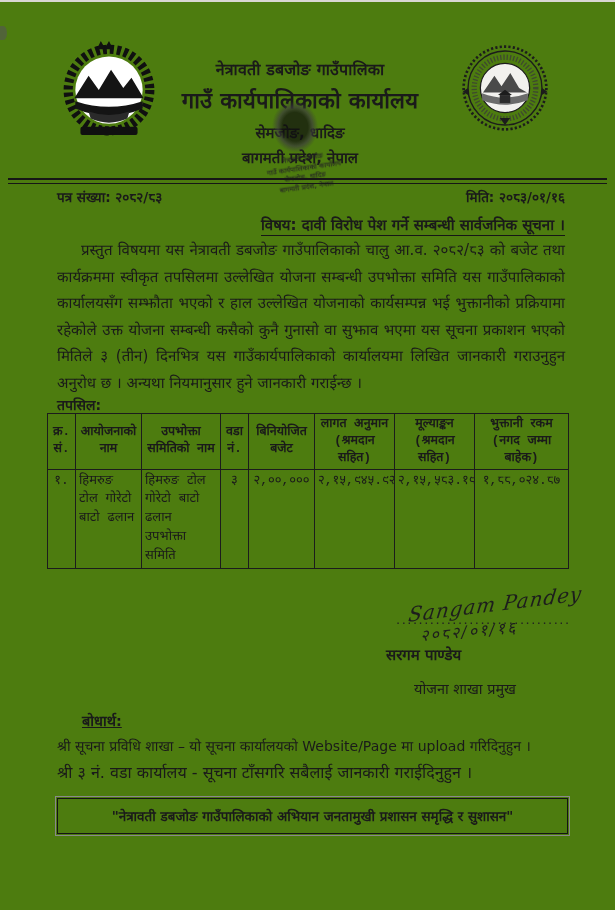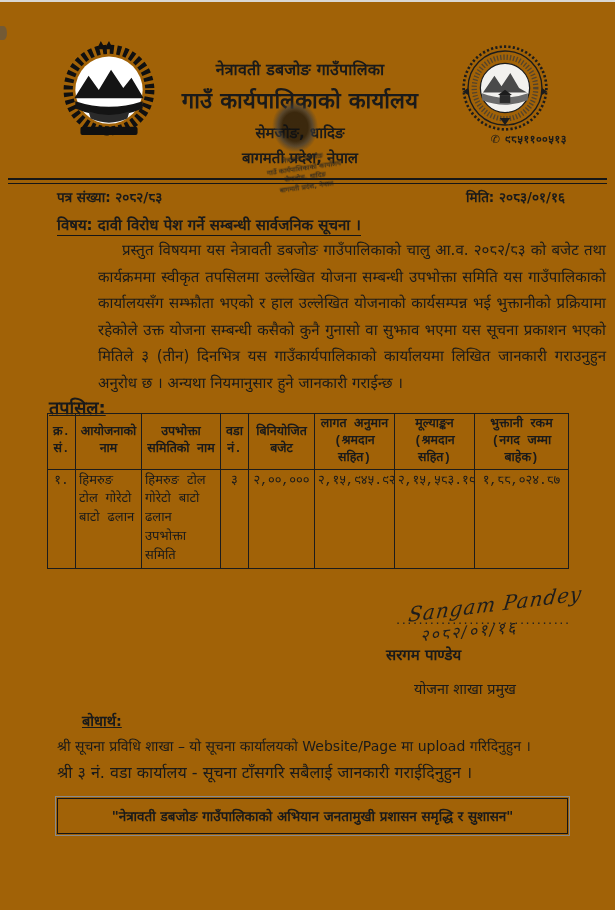--- a/index.html
+++ b/index.html
@@ -6,21 +6,21 @@
   body{
     width:615px;height:910px;
     background:#f4f3f1;
     font-family:"DejaVu Sans",sans-serif;
     color:#1a1a1a;
     position:relative;
     overflow:hidden;
   }
   .page{
     position:absolute;inset:0;
-    background:#a16207;
+    background:#4d7c0f;
   }
   .artifact{position:absolute;left:0;top:26px;width:7px;height:14px;background:#555;border-radius:0 60% 60% 0;opacity:.6;}
   .topline{position:absolute;left:0;top:0;width:100%;height:2px;background:#d9d7d3;}
 
   
   .emblem-left{position:absolute;left:58px;top:36px;width:102px;height:104px;}
   .seal-right{position:absolute;left:461px;top:44px;width:88px;height:88px;}
   .head-center{position:absolute;left:145px;top:58px;width:310px;text-align:center;}
   .muni{font-weight:bold;font-size:16px;letter-spacing:.2px;}
   .office{font-weight:bold;font-size:22px;margin-top:4px;letter-spacing:.2px;}
@@ -35,26 +35,26 @@
   .stamp .blob{position:absolute;left:34px;top:0;width:46px;height:52px;background:radial-gradient(closest-side,#101010 55%,#3c3c3c 75%,transparent 100%);border-radius:50% 45% 55% 50%;opacity:.88;}
   .stamp .s-lines{position:absolute;left:0;top:54px;width:120px;text-align:center;color:#242424;}
   .stamp .s-lines div{font-size:7px;line-height:9.5px;font-weight:bold;transform:scaleY(.95);filter:blur(.2px);}
 
   
   .rule{position:absolute;left:8px;top:178px;width:599px;height:3px;border-top:2.5px solid #161616;border-bottom:1.2px solid #161616;}
   .meta{position:absolute;left:57px;top:188px;width:508px;display:flex;justify-content:space-between;}
   .meta div{font-weight:bold;font-size:13.5px;}
 
   
-  .subject{position:absolute;left:57px;top:214px;width:508px;text-align:left;font-weight:bold;font-size:15px;}
+  .subject{position:absolute;left:57px;top:214px;width:508px;text-align:right;font-weight:bold;font-size:15px;}
   .subject span{border-bottom:1.5px solid #161616;padding-bottom:1px;}
-  .body-text{position:absolute;left:57px;top:237px;width:508px;font-size:15px;line-height:26.5px;text-align:justify;text-indent:24px;margin-left:41px;}
+  .body-text{position:absolute;left:57px;top:237px;width:508px;font-size:15px;line-height:26.5px;text-align:justify;text-indent:24px;}
 
   
-  .tapasil{position:absolute;left:49px;top:395px;font-weight:bold;font-size:18px;text-decoration:underline;}
+  .tapasil{position:absolute;left:57px;top:395px;font-weight:bold;font-size:14px;}
   table.sched{position:absolute;left:47px;top:413px;width:521px;border-collapse:collapse;table-layout:fixed;font-family:Liberation Mono, monospace;}
   table.sched th,table.sched td{border:1.3px solid #1c1c1c;padding:2px 3px;overflow:hidden;}
   table.sched th{font-size:12.5px;font-weight:bold;text-align:center;vertical-align:middle;line-height:1.35;}
   table.sched td{font-size:13px;vertical-align:top;line-height:1.45;height:72px;}
   td.c{text-align:center;}
   td.l{text-align:left;padding-left:5px;}
 
   
   .sig-script{position:absolute;left:408px;top:592px;font-family:"DejaVu Serif",serif;font-style:italic;font-size:20px;color:#1d1d1d;transform:rotate(-7deg) skewX(-14deg);letter-spacing:1px;white-space:nowrap;}
   .sig-dots{position:absolute;left:396px;top:612px;font-size:13px;letter-spacing:1.5px;color:#222;}
@@ -105,24 +105,20 @@
   </div>
 
   <div class="head-center">
     <div class="muni">नेत्रावती डबजोङ गाउँपालिका</div>
     <div class="office">गाउँ कार्यपालिकाको कार्यालय</div>
     <div class="addr1">सेमजोङ, धादिङ</div>
     <div class="addr2">बागमती प्रदेश, नेपाल</div>
   </div>
 
   <div class="contact">
-    <div class="phone">
-      <span>✆</span>
-      <span>९८५११००५१३</span>
-    </div>
   </div>
 
   <div class="stamp">
     <div class="blob"></div>
     <div class="s-lines">
       <div>नेत्रावती डबजोङ</div>
       <div>गाउँ कार्यपालिकाको कार्यालय</div>
       <div>सेमजोङ, धादिङ</div>
       <div>बागमती प्रदेश, नेपाल</div>
     </div>

